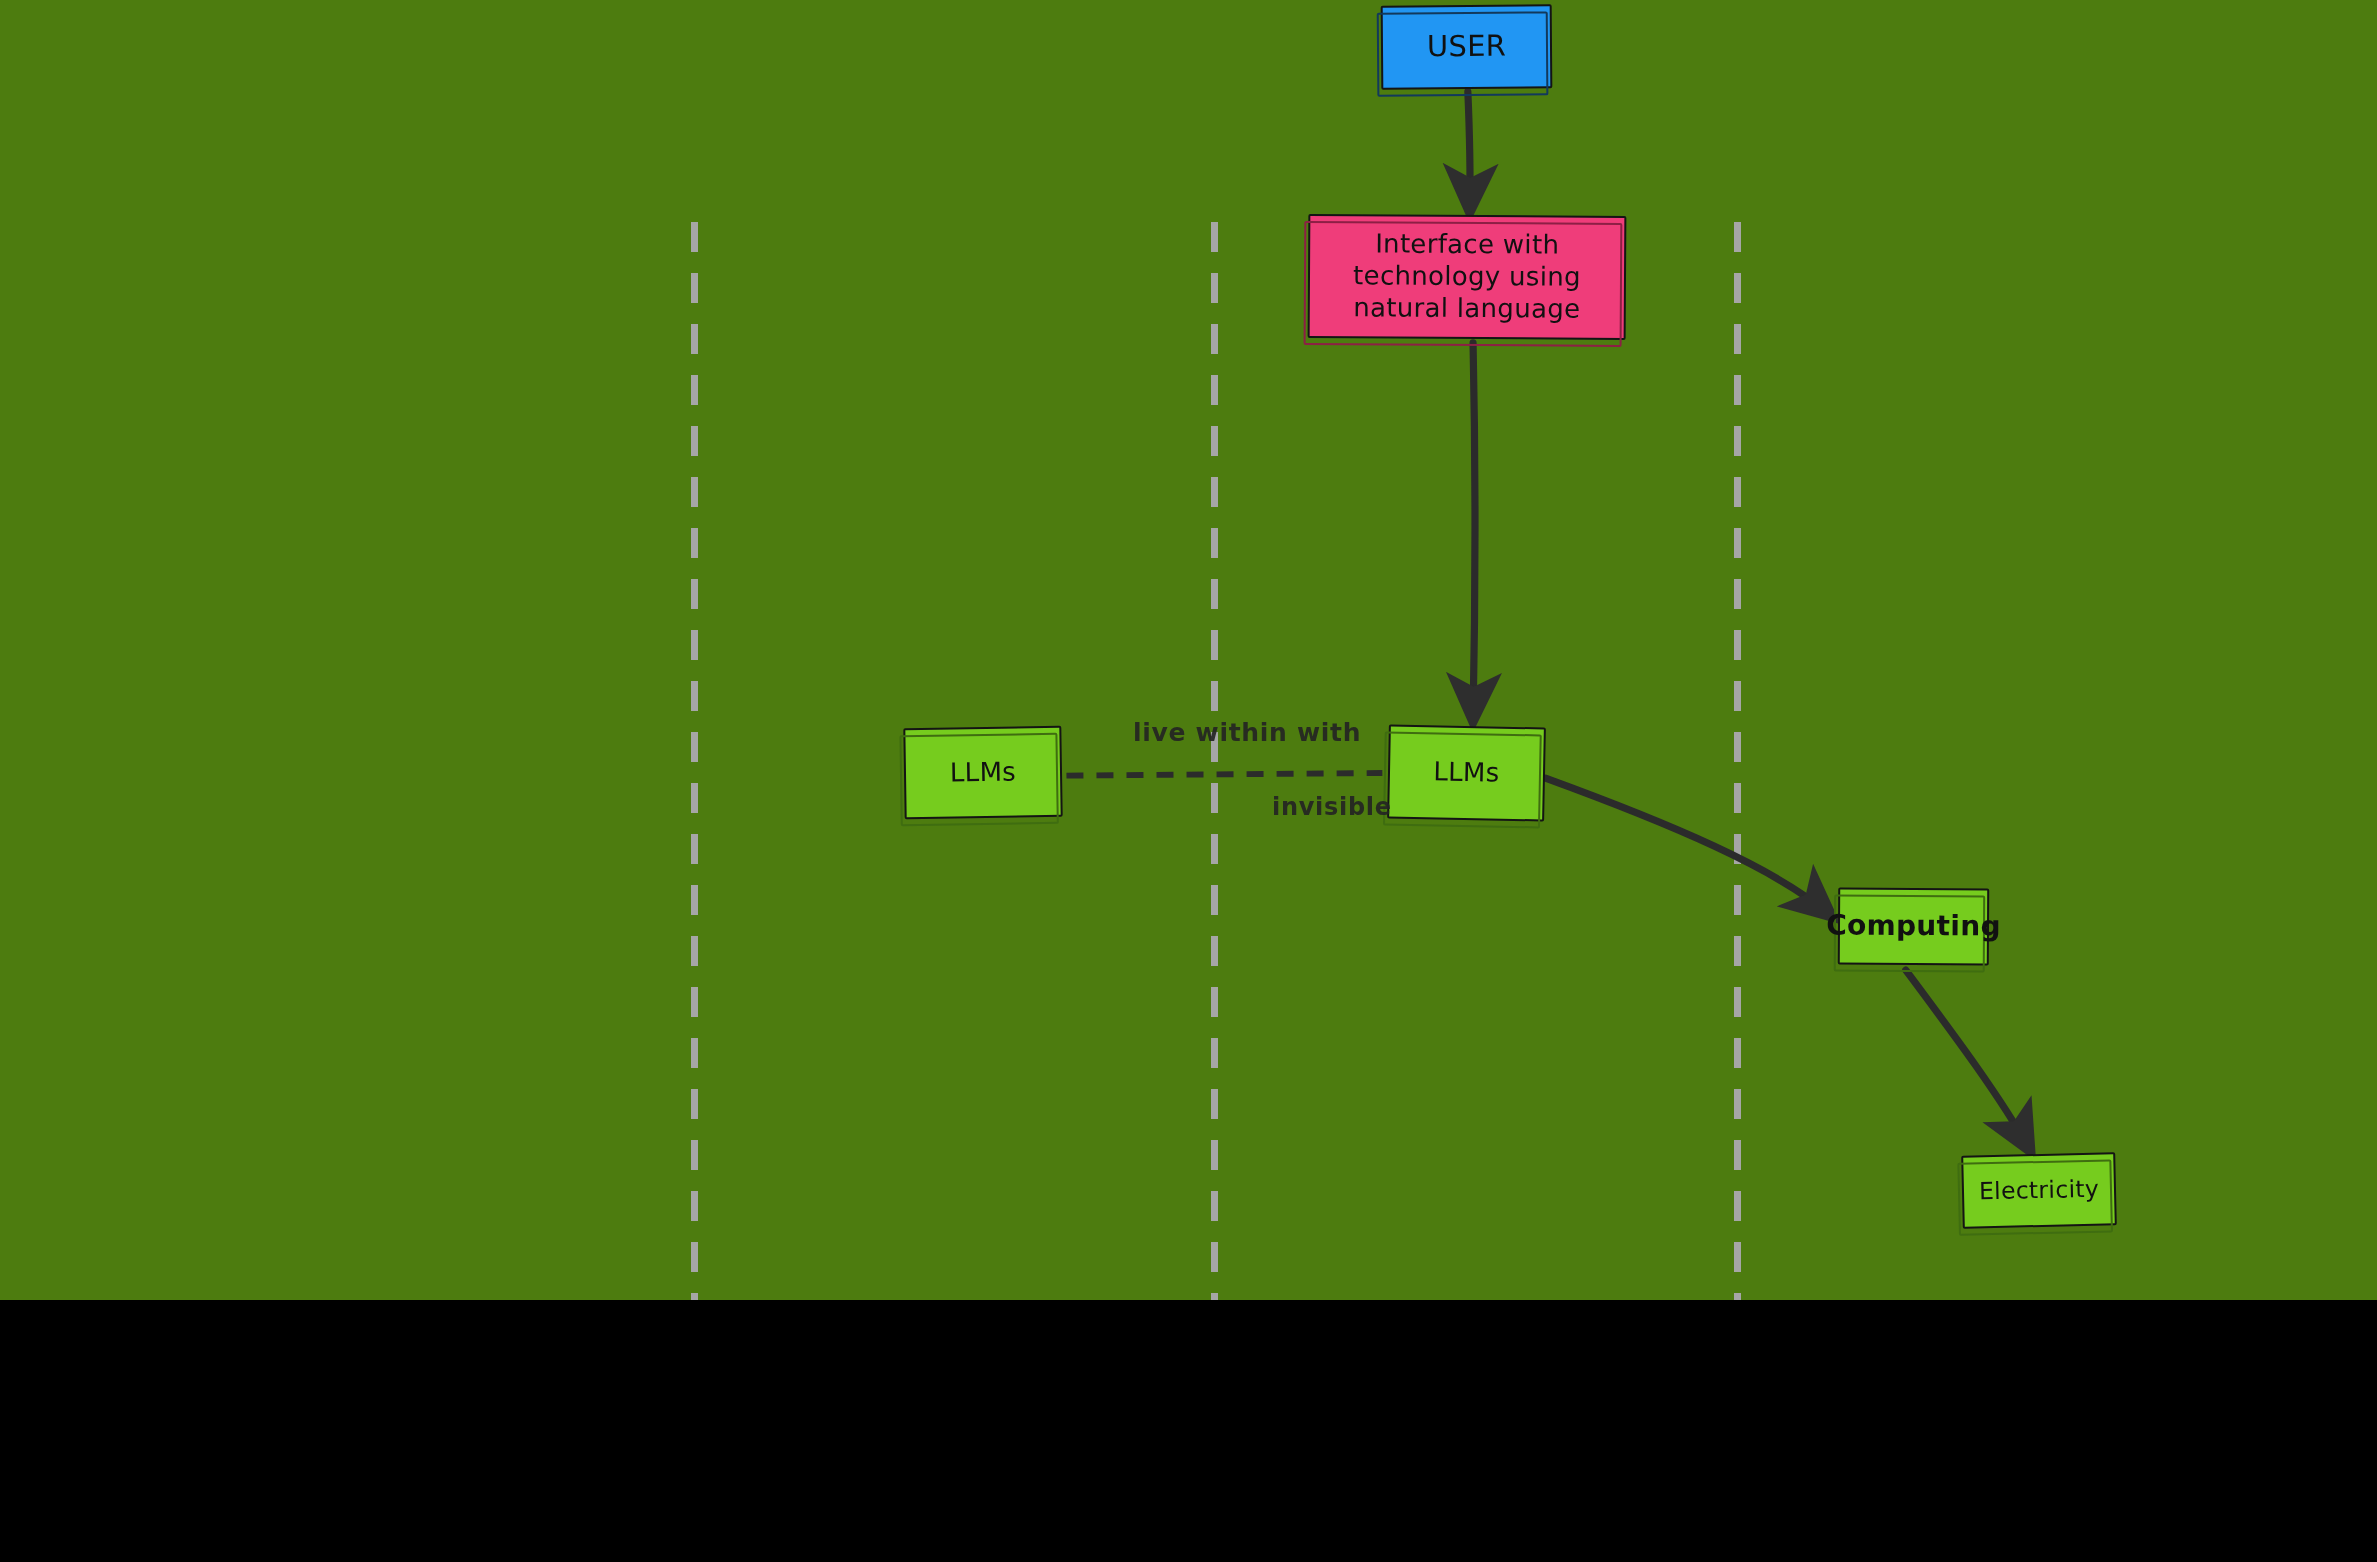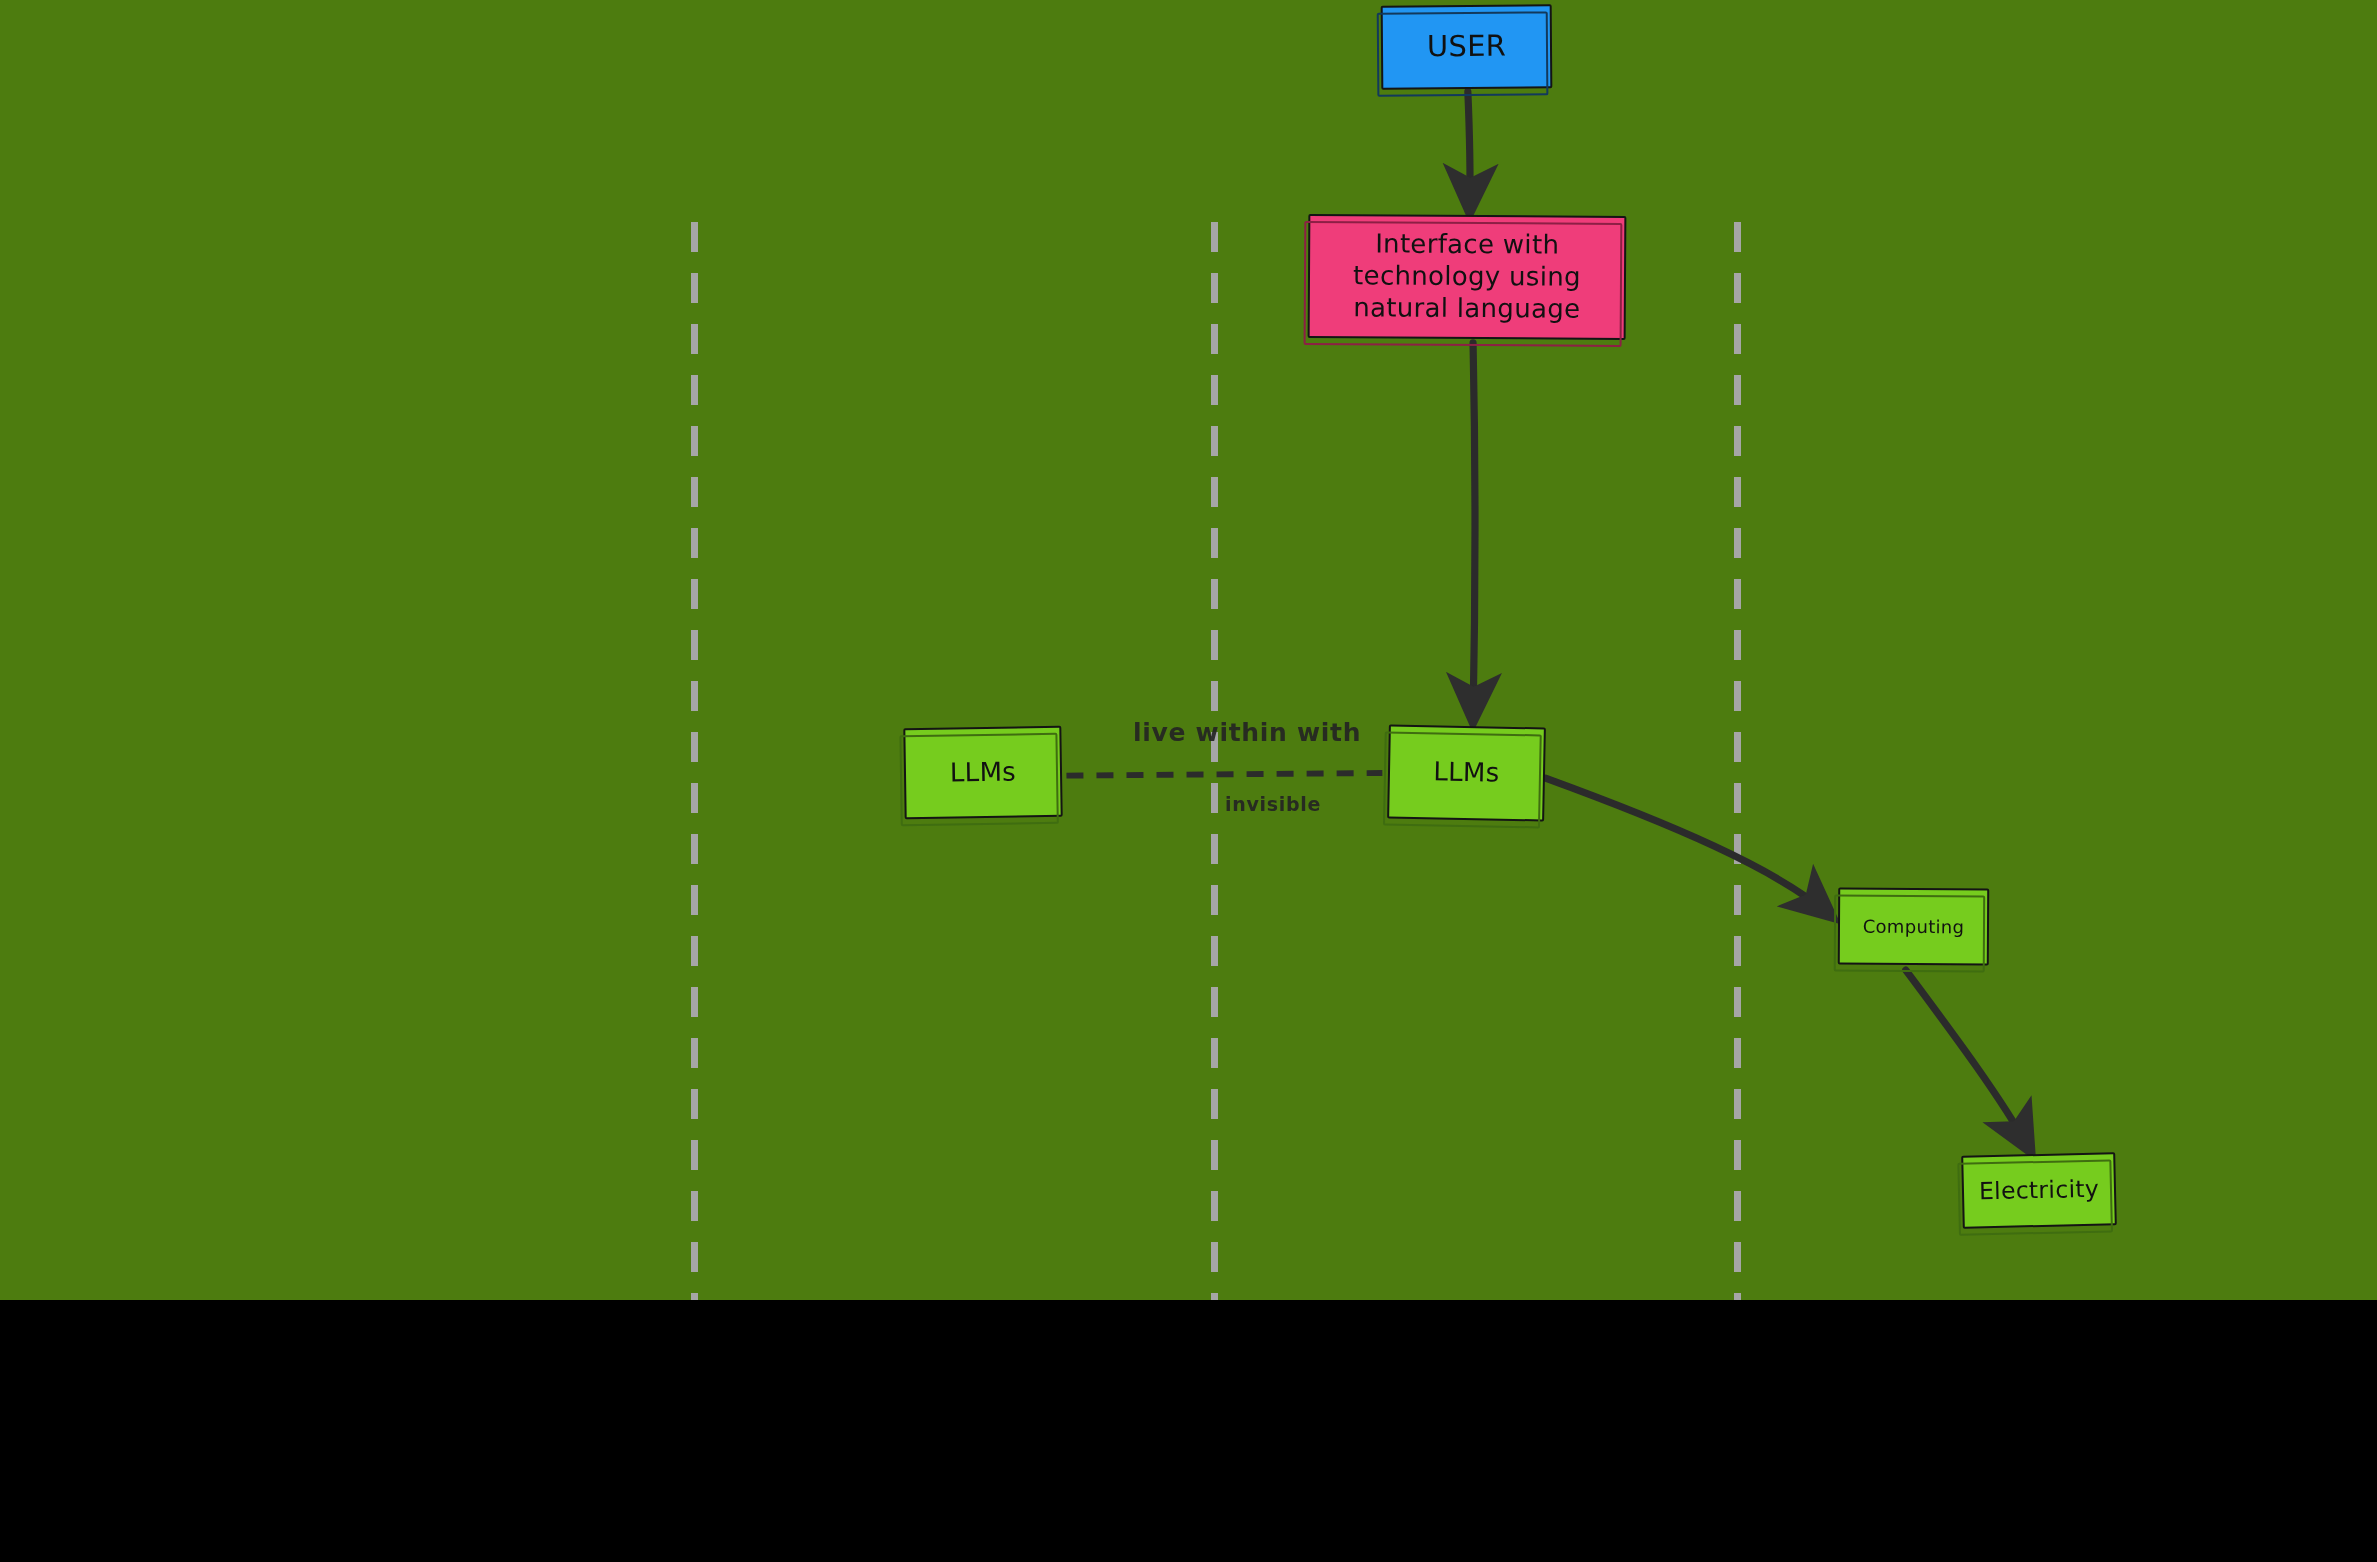--- a/index.html
+++ b/index.html
@@ -128,25 +128,25 @@
   </div>
 
   <div class="note green rot-c" id="node-llms-left" style="left: 904px; top: 727px; width: 158px; height: 91px; font-size: 26px;">
     <span class="note-txt">LLMs</span>
   </div>
 
   <div class="note green rot-d" id="node-llms-right" style="left: 1388px; top: 726px; width: 157px; height: 94px; font-size: 26px;">
     <span class="note-txt">LLMs</span>
   </div>
 
-  <div class="note green rot-b" id="node-computing" style="left: 1838px; top: 888px; width: 151px; height: 77px; font-size: 18px;">
+  <div class="note green rot-b" id="node-computing" style="left: 1838px; top: 888px; width: 151px; height: 77px; font-size: 28px; font-weight: bold;">
     <span class="note-txt">Computing</span>
   </div>
 
   <div class="note green rot-e" id="node-electricity" style="left: 1962px; top: 1154px; width: 154px; height: 73px; font-size: 23.5px;">
     <span class="note-txt">Electricity</span>
   </div>
 
   <div class="faint" id="cap-upper" style="left: 1133px; top: 718px; font-size: 25px; opacity: 0.9;">live within with</div>
-  <div class="faint" id="cap-lower" style="left: 1225px; top: 793px; font-size: 19px; opacity: 0.9;">invisible</div>
+  <div class="faint" id="cap-lower" style="left: 1272px; top: 793px; font-size: 24px; opacity: 0.9;">invisible</div>
 
 </div>
 
 
 </body></html>

